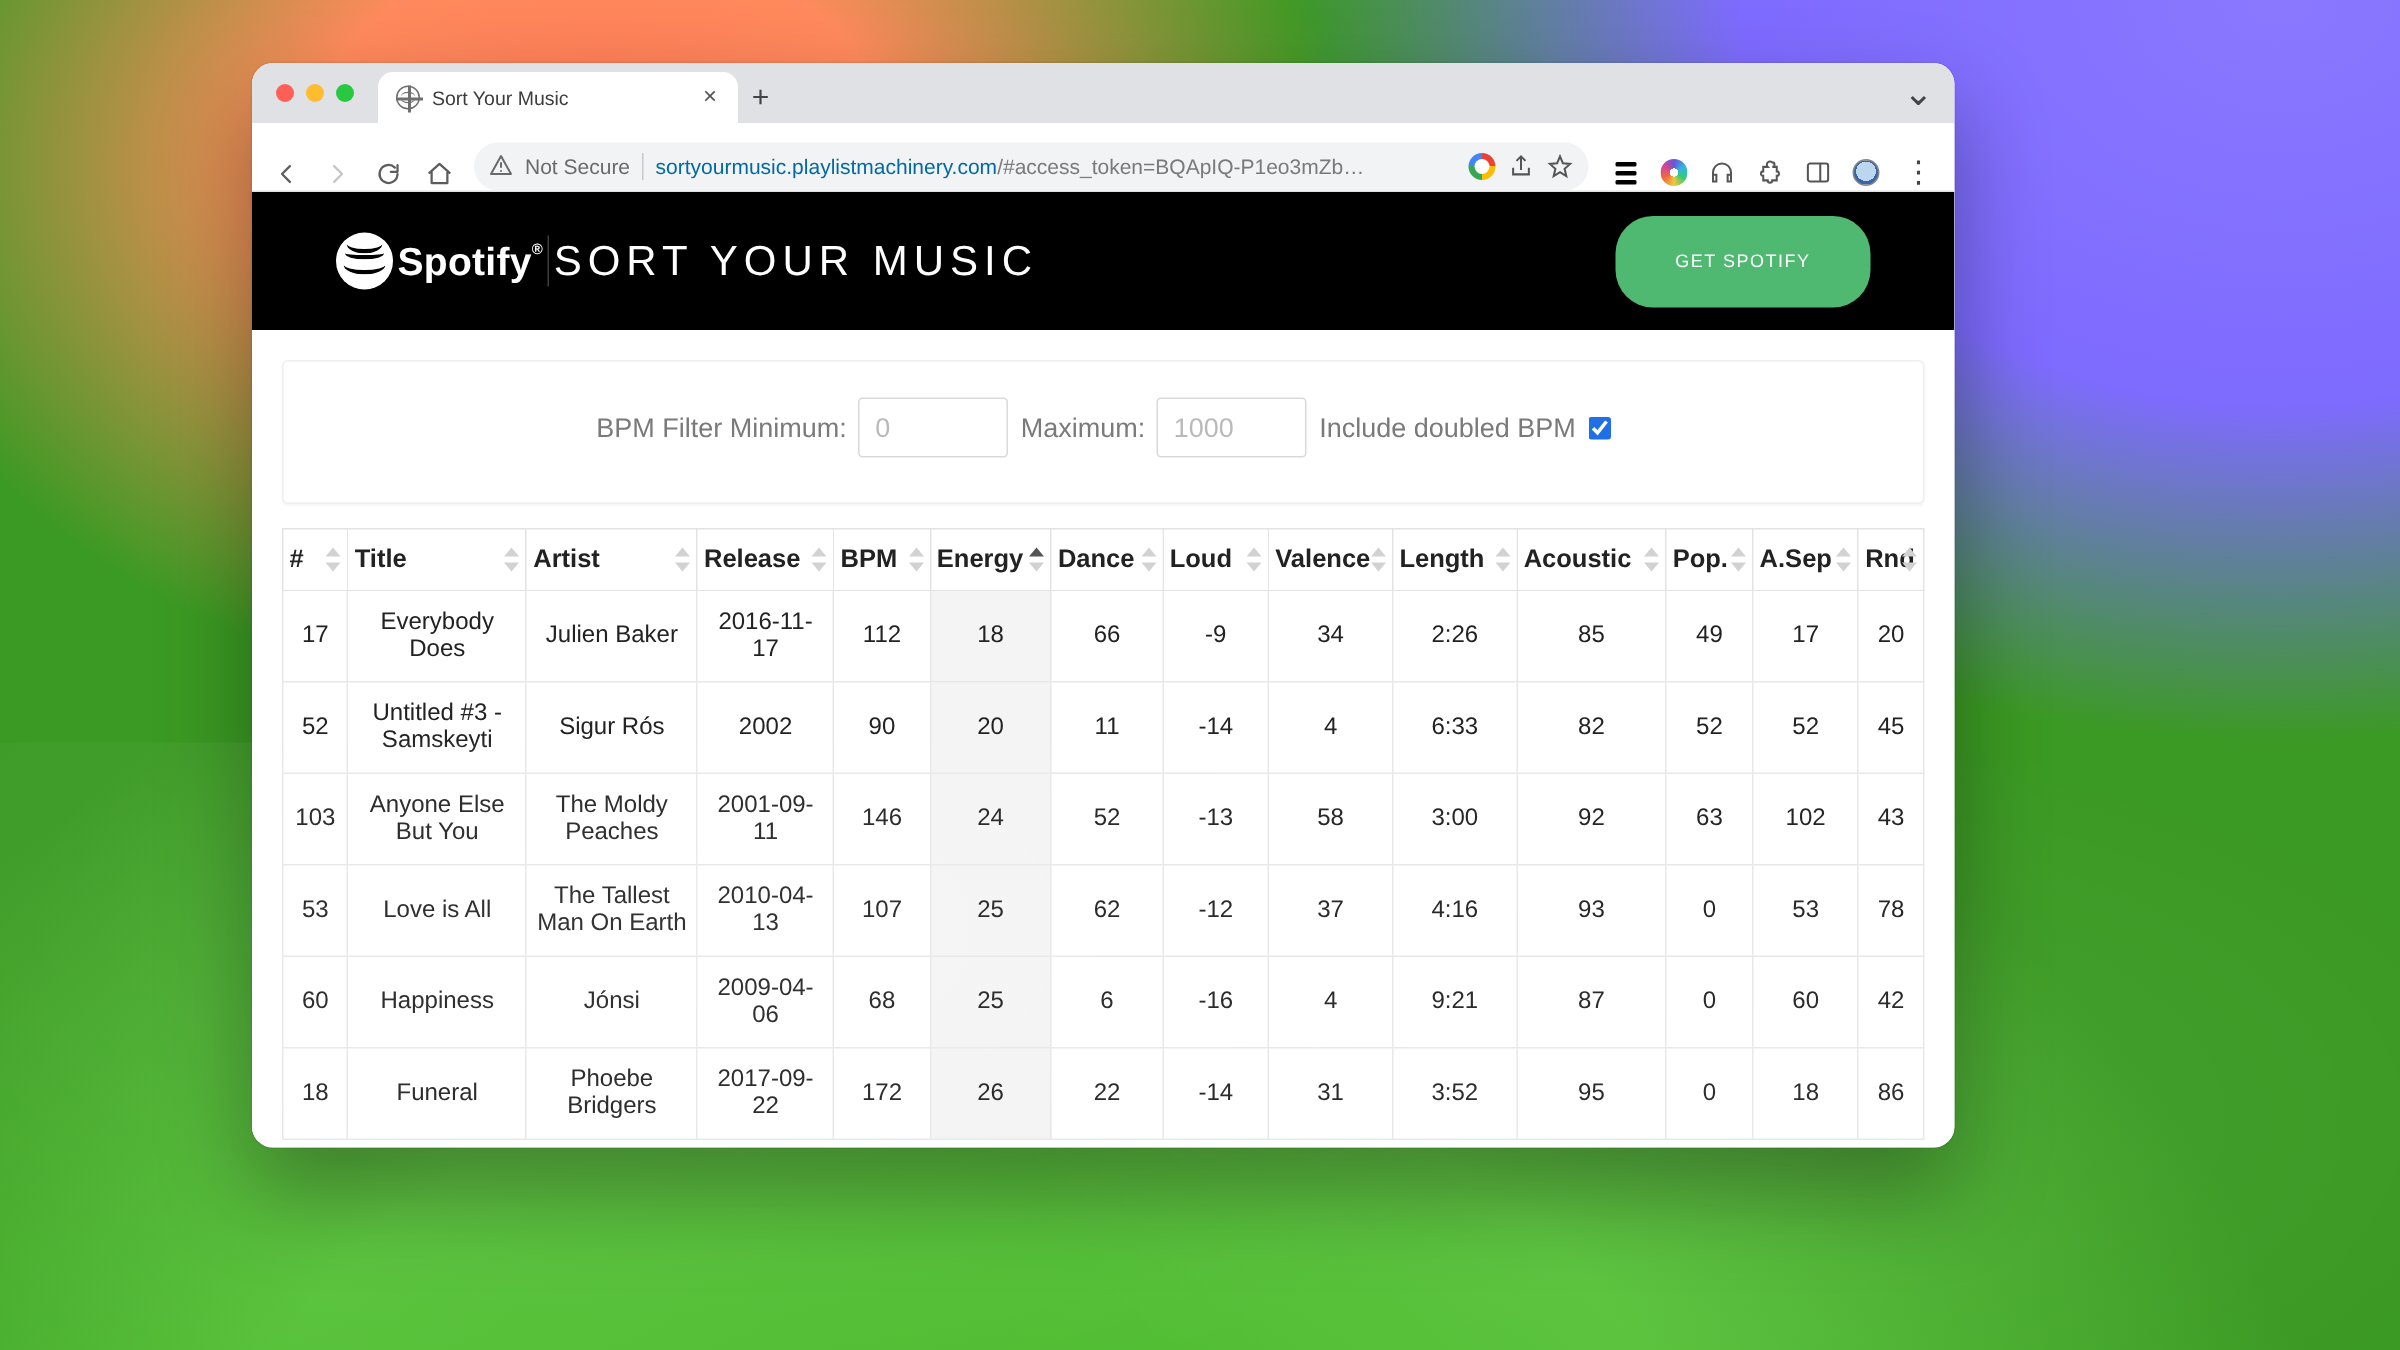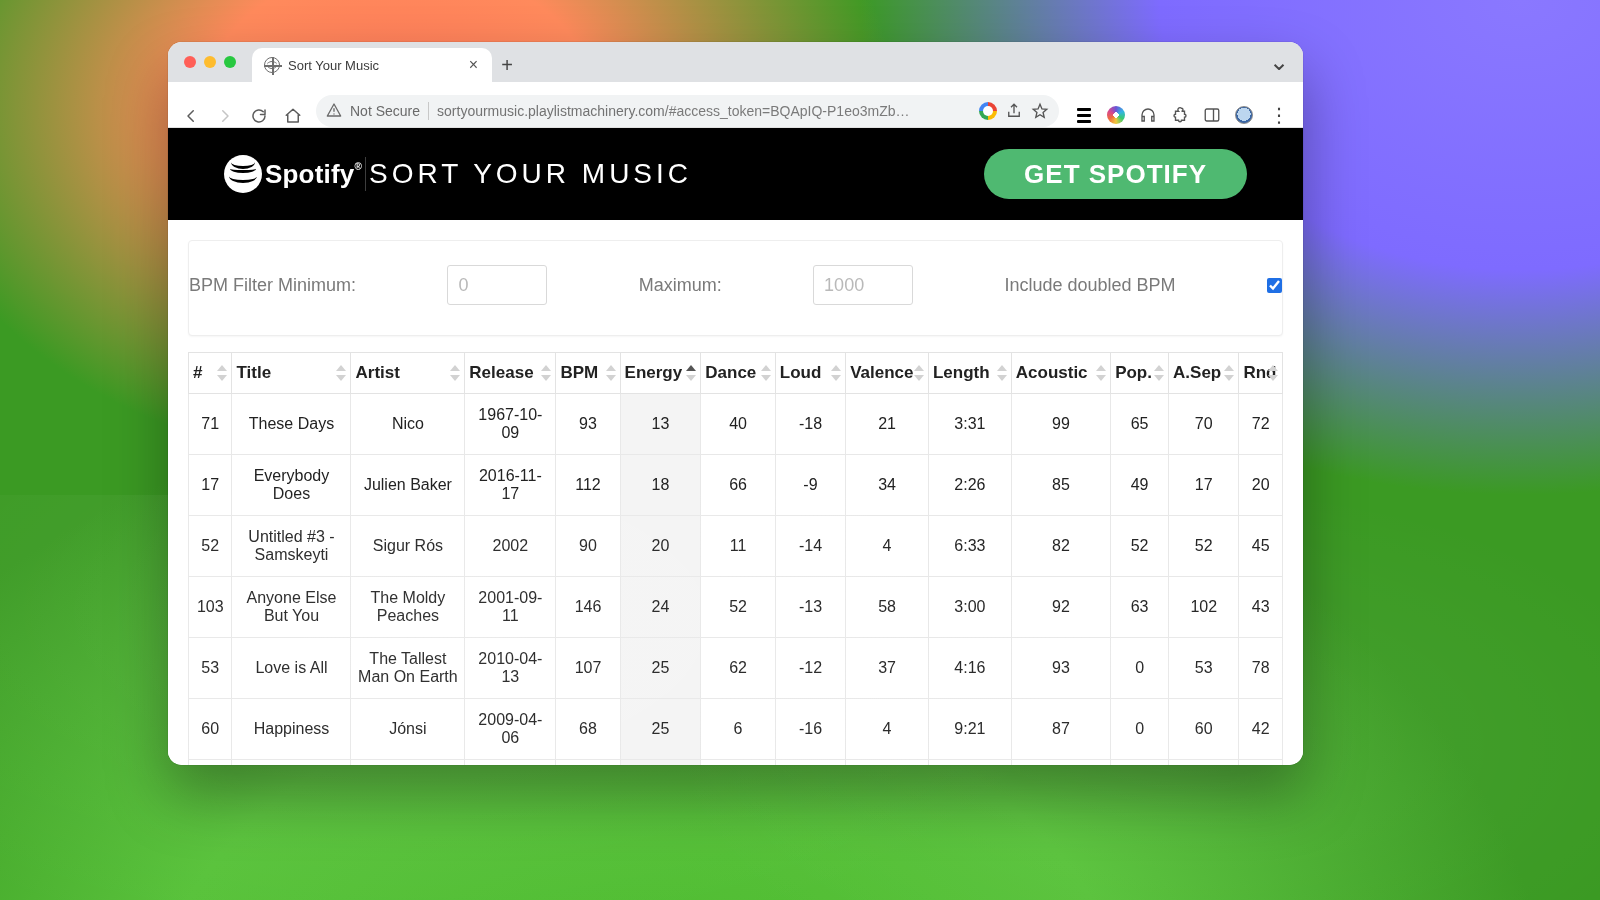--- a/index.html
+++ b/index.html
@@ -30,40 +30,40 @@
 
 .toolbar{height:46px;background:#fff;border-bottom:1px solid #e1e1e1;display:flex;align-items:flex-end;padding:0 12px;gap:12px}
 .ticon{width:22px;height:22px;display:flex;align-items:center;justify-content:center;color:#5c5c5c;cursor:pointer}
 .ticon.dis{color:#c5c5c5;cursor:default}
 .ticon svg{width:18px;height:18px;stroke:currentColor;fill:none;stroke-width:2;stroke-linecap:round;stroke-linejoin:round}
 .omnibox{flex:1;height:32px;background:#f1f3f4;border-radius:16px;display:flex;align-items:center;padding:0 10px;gap:8px;font-size:14px;color:#5d5d5d}
 .omnibox .warn{color:#6a6a6a}
 .omnibox .ns{color:#6a6a6a}
 .omnibox .sep{width:1px;height:18px;background:#c8c8c8}
 .omnibox .url{flex:1;white-space:nowrap;overflow:hidden;text-overflow:ellipsis}
-.omnibox .url .dom{color:#737373}
+.omnibox .url .dom{color:#0369a1}
 .omnibox .url .rest{color:#7a7a7a}
 .ext-row{display:flex;align-items:center;gap:14px;padding-left:4px}
 .dots{font-size:20px;color:#444;padding:0 2px}
 
 .page{position:absolute;left:0;right:0;top:86px;bottom:0;overflow:hidden;background:#fff}
 .banner{height:92px;background:#000;display:flex;align-items:center;padding:0 56px;justify-content:space-between}
 .brand{display:flex;align-items:center;gap:3px;color:#fff}
 .spot-logo{width:38px;height:38px;border-radius:50%;background:#fff;position:relative;flex:0 0 38px}
 .spot-logo:before,.spot-logo:after,.spot-logo i{content:"";position:absolute;left:7px;right:7px;height:5px;border-bottom:3.2px solid #000;border-radius:0 0 60% 60%/0 0 100% 100%}
 .spot-logo:before{top:6px}
 .spot-logo i{top:13px;left:6px;right:6px}
 .spot-logo:after{top:20px;left:5px;right:5px}
 .brand-text{font-weight:700;font-size:26px;letter-spacing:.2px}
 .brand-text sup{font-size:10px;vertical-align:top;position:relative;top:2px}
 .vline{width:1px;height:34px;background:#3d3d3d}
 .app-title{font-size:28px;font-weight:400;letter-spacing:4px}
-.get-btn{background:#4fb971;color:#fff;border:none;height:50px;padding:0 40px;border-radius:25px;font-size:26px;font-weight:700;letter-spacing:1px;cursor:pointer}
+.get-btn{background:#4fb971;color:#fff;border:none;height:61px;padding:0 40px;border-radius:25px;font-size:12px;font-weight:400;letter-spacing:1px;cursor:pointer}
 .body-wrap{padding:20px 20px 0 20px}
-.filter-card{background:#fff;border:1px solid #eee;border-radius:4px;padding:24px 0 30px 0;display:flex;align-items:center;justify-content:space-between;gap:8px;color:#737373;font-size:18px;box-shadow:0 1px 2px rgba(0,0,0,.04)}
+.filter-card{background:#fff;border:1px solid #eee;border-radius:4px;padding:24px 0 30px 0;display:flex;align-items:center;justify-content:center;gap:8px;color:#737373;font-size:18px;box-shadow:0 1px 2px rgba(0,0,0,.04)}
 .filter-card label{color:#7a7a7a}
 .filter-card input[type=text]{width:100px;height:40px;border:1px solid #d9d9d9;border-radius:3px;padding:0 10px;font-size:18px;color:#333}
 .filter-card input::placeholder{color:#b9b9b9}
 .filter-card input[type=checkbox]{width:15px;height:15px;accent-color:#1f6fe5}
 
 .tbl-wrap{margin-top:16px}
 table{border-collapse:collapse;width:100%;table-layout:fixed;font-size:16px;color:#222}
 th{background:#fff;border:1px solid #e3e3e3;border-top:1px solid #e3e3e3;padding:10px 4px;text-align:left;font-weight:700;font-size:17px;position:relative;white-space:nowrap;cursor:pointer}
 th .sorter{position:absolute;right:4px;top:50%;transform:translateY(-50%);width:10px;height:16px}
 th .sorter:before,th .sorter:after{content:"";position:absolute;left:0;border-left:5px solid transparent;border-right:5px solid transparent}
@@ -236,36 +236,20 @@
                   <th>Valence<span class="sorter"></span></th>
                   <th>Length<span class="sorter"></span></th>
                   <th>Acoustic<span class="sorter"></span></th>
                   <th>Pop.<span class="sorter"></span></th>
                   <th>A.Sep<span class="sorter"></span></th>
                   <th>Rnd<span class="sorter"></span></th>
                 </tr>
               </thead>
           <tbody id="tbody">
                 <tr class="row">
-                  <td>71</td>
-                  <td class="title">These Days</td>
-                  <td class="artist">Nico</td>
-                  <td>1967-10-09</td>
-                  <td>93</td>
-                  <td>13</td>
-                  <td>40</td>
-                  <td>-18</td>
-                  <td>21</td>
-                  <td>3:31</td>
-                  <td>99</td>
-                  <td>65</td>
-                  <td>70</td>
-                  <td>72</td>
-                </tr>
-                <tr class="row">
                   <td>17</td>
                   <td class="title">Everybody Does</td>
                   <td class="artist">Julien Baker</td>
                   <td>2016-11-17</td>
                   <td>112</td>
                   <td>18</td>
                   <td>66</td>
                   <td>-9</td>
                   <td>34</td>
                   <td>2:26</td>

